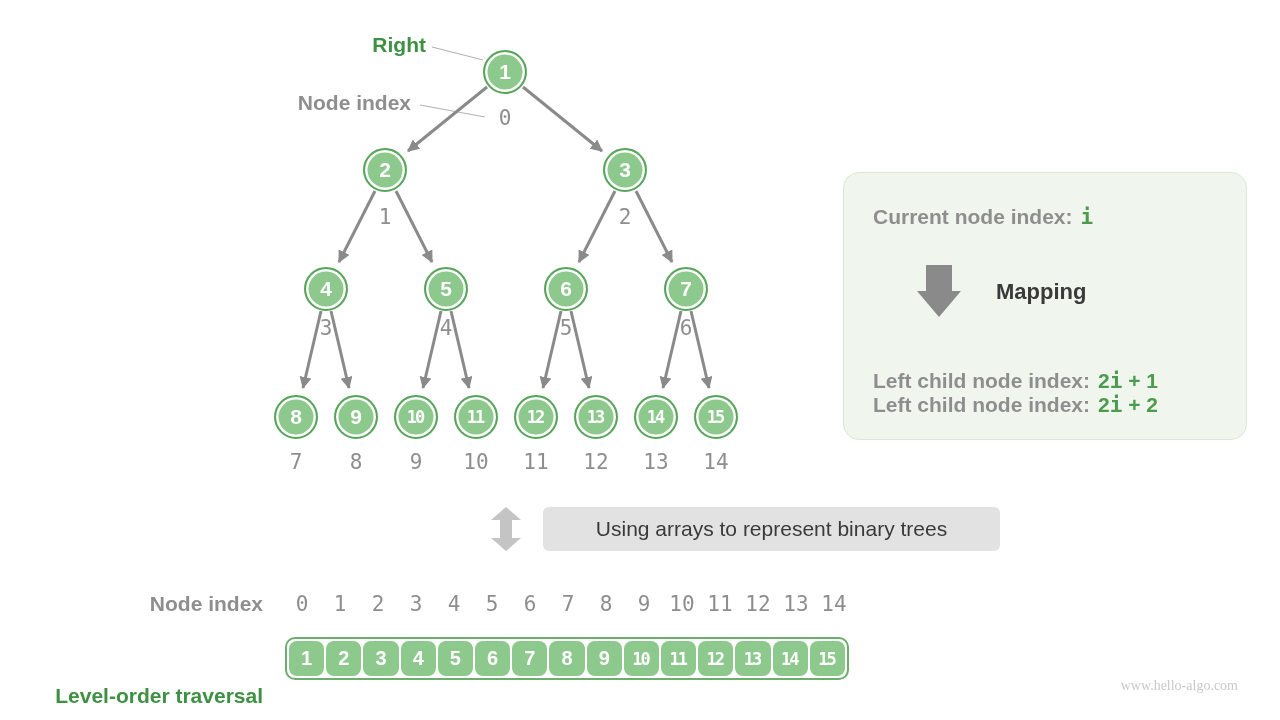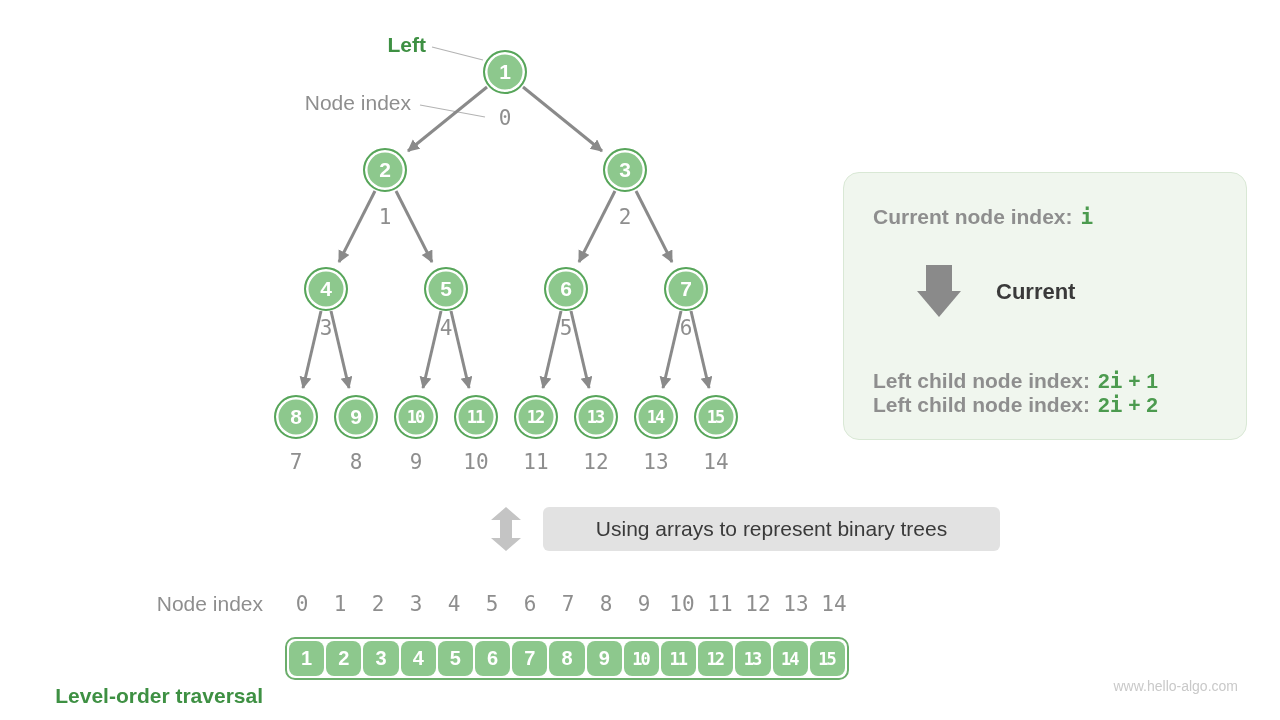--- a/index.html
+++ b/index.html
@@ -19,21 +19,21 @@
     color:#ffffff; font-weight:700; font-size:21px; z-index:2; box-sizing:border-box;
   }
   .tnode.two { font-family:"DejaVu Sans Mono", monospace; font-size:17px; letter-spacing:-2px; text-indent:-2px; }
 
   .idx {
     position:absolute; width:40px; text-align:center;
     font-family:"DejaVu Sans Mono", monospace; font-size:21px; color:var(--gray-text,#8e8e8e); z-index:1;
   }
 
   .green-label { position:absolute; color:var(--green-text,#3e9043); font-weight:700; font-size:21px; }
-  .gray-label  { position:absolute; color:var(--gray-text,#8e8e8e);  font-weight:400; font-size:21px; }
+  .gray-label  { position:absolute; color:var(--gray-text,#8e8e8e);  font-weight:700; font-size:21px; }
 
   .infobox {
     position:absolute; left:843px; top:172px; width:404px; height:268px;
     background:var(--infobox-bg,#f0f6ee); border:1.5px solid var(--infobox-border,#d9e8d5);
     border-radius:16px; box-sizing:border-box; z-index:1;
   }
   .ib-line { position:absolute; font-size:21px; font-weight:700; color:var(--gray-text,#8e8e8e); white-space:nowrap; }
   .ib-val  { color:var(--formula-green,#4c9b4f); margin-left:8px; }
   .mono-i  { font-family:"DejaVu Sans Mono", monospace; }
   .ib-shaft { position:absolute; left:82px; top:92px; width:26px; height:26px; background:var(--edge-gray,#8a8a8a); }
@@ -69,21 +69,21 @@
   }
   .cell {
     flex:1; height:35px; border-radius:8px; background:var(--node-fill,#8dc88d);
     display:flex; align-items:center; justify-content:center;
     color:#ffffff; font-weight:700; font-size:20px;
   }
   .cell.two { font-family:"DejaVu Sans Mono", monospace; font-size:17px; letter-spacing:-2px; text-indent:-2px; }
 
   .watermark {
     position:absolute; right:42px; top:678px;
-    font-family:Liberation Sans, sans-serif; font-size:14px; color:var(--watermark-gray,#c9c9c9);
+    font-family:Liberation Serif, serif; font-size:14px; color:var(--watermark-gray,#c9c9c9);
   }
 </style>
 </head>
 <body>
 
 <div class="canvas">
 
   <svg class="tree-svg" width="780" height="500">
     <defs>
       <marker id="arrow" markerUnits="userSpaceOnUse" markerWidth="14" markerHeight="14" refX="11" refY="6" orient="auto">
@@ -101,21 +101,21 @@
     <line class="edge" x1="321" y1="311" x2="303" y2="388" marker-end="url(#arrow)"></line>
     <line class="edge" x1="331" y1="311" x2="349" y2="388" marker-end="url(#arrow)"></line>
     <line class="edge" x1="441" y1="311" x2="423" y2="388" marker-end="url(#arrow)"></line>
     <line class="edge" x1="451" y1="311" x2="469" y2="388" marker-end="url(#arrow)"></line>
     <line class="edge" x1="561" y1="311" x2="543" y2="388" marker-end="url(#arrow)"></line>
     <line class="edge" x1="571" y1="311" x2="589" y2="388" marker-end="url(#arrow)"></line>
     <line class="edge" x1="681" y1="311" x2="663" y2="388" marker-end="url(#arrow)"></line>
     <line class="edge" x1="691" y1="311" x2="709" y2="388" marker-end="url(#arrow)"></line>
   </svg>
 
-  <div class="green-label" style="left:330px; top:33px; width:96px; text-align:right;">Left</div>
+  <div class="green-label" style="left:330px; top:33px; width:96px; text-align:right;">Right</div>
   <div class="gray-label" style="left:287px; top:91px; width:124px; text-align:right;">Node index</div>
 
   <div class="tnode" style="left:483px; top:50px;">1</div>
   <div class="tnode" style="left:363px; top:148px;">2</div>
   <div class="tnode" style="left:603px; top:148px;">3</div>
   <div class="tnode" style="left:304px; top:267px;">4</div>
   <div class="tnode" style="left:424px; top:267px;">5</div>
   <div class="tnode" style="left:544px; top:267px;">6</div>
   <div class="tnode" style="left:664px; top:267px;">7</div>
   <div class="tnode" style="left:274px; top:395px;">8</div>
@@ -142,21 +142,21 @@
   <div class="idx" style="left:576px; top:450px;">12</div>
   <div class="idx" style="left:636px; top:450px;">13</div>
   <div class="idx" style="left:696px; top:450px;">14</div>
 
   <div class="infobox">
     <div class="ib-line" style="left:29px; top:32px;">
       <span>Current node index:</span><span class="ib-val mono-i">i</span>
     </div>
     <div class="ib-shaft"></div>
     <div class="ib-head"></div>
-    <div class="ib-mapping">Current</div>
+    <div class="ib-mapping">Mapping</div>
     <div class="ib-line" style="left:29px; top:196px;">
       <span>Left child node index:</span><span class="ib-val"><span>2</span><span class="mono-i">i</span><span> + 1</span></span>
     </div>
     <div class="ib-line" style="left:29px; top:220px;">
       <span>Left child node index:</span><span class="ib-val"><span>2</span><span class="mono-i">i</span><span> + 2</span></span>
     </div>
   </div>
 
   <svg class="dbl-arrow" width="36" height="48">
     <polygon points="17,2 32,15 23,15 23,33 32,33 17,46 2,33 11,33 11,15 2,15" style="fill:var(--double-arrow,#c4c4c4)"></polygon>

